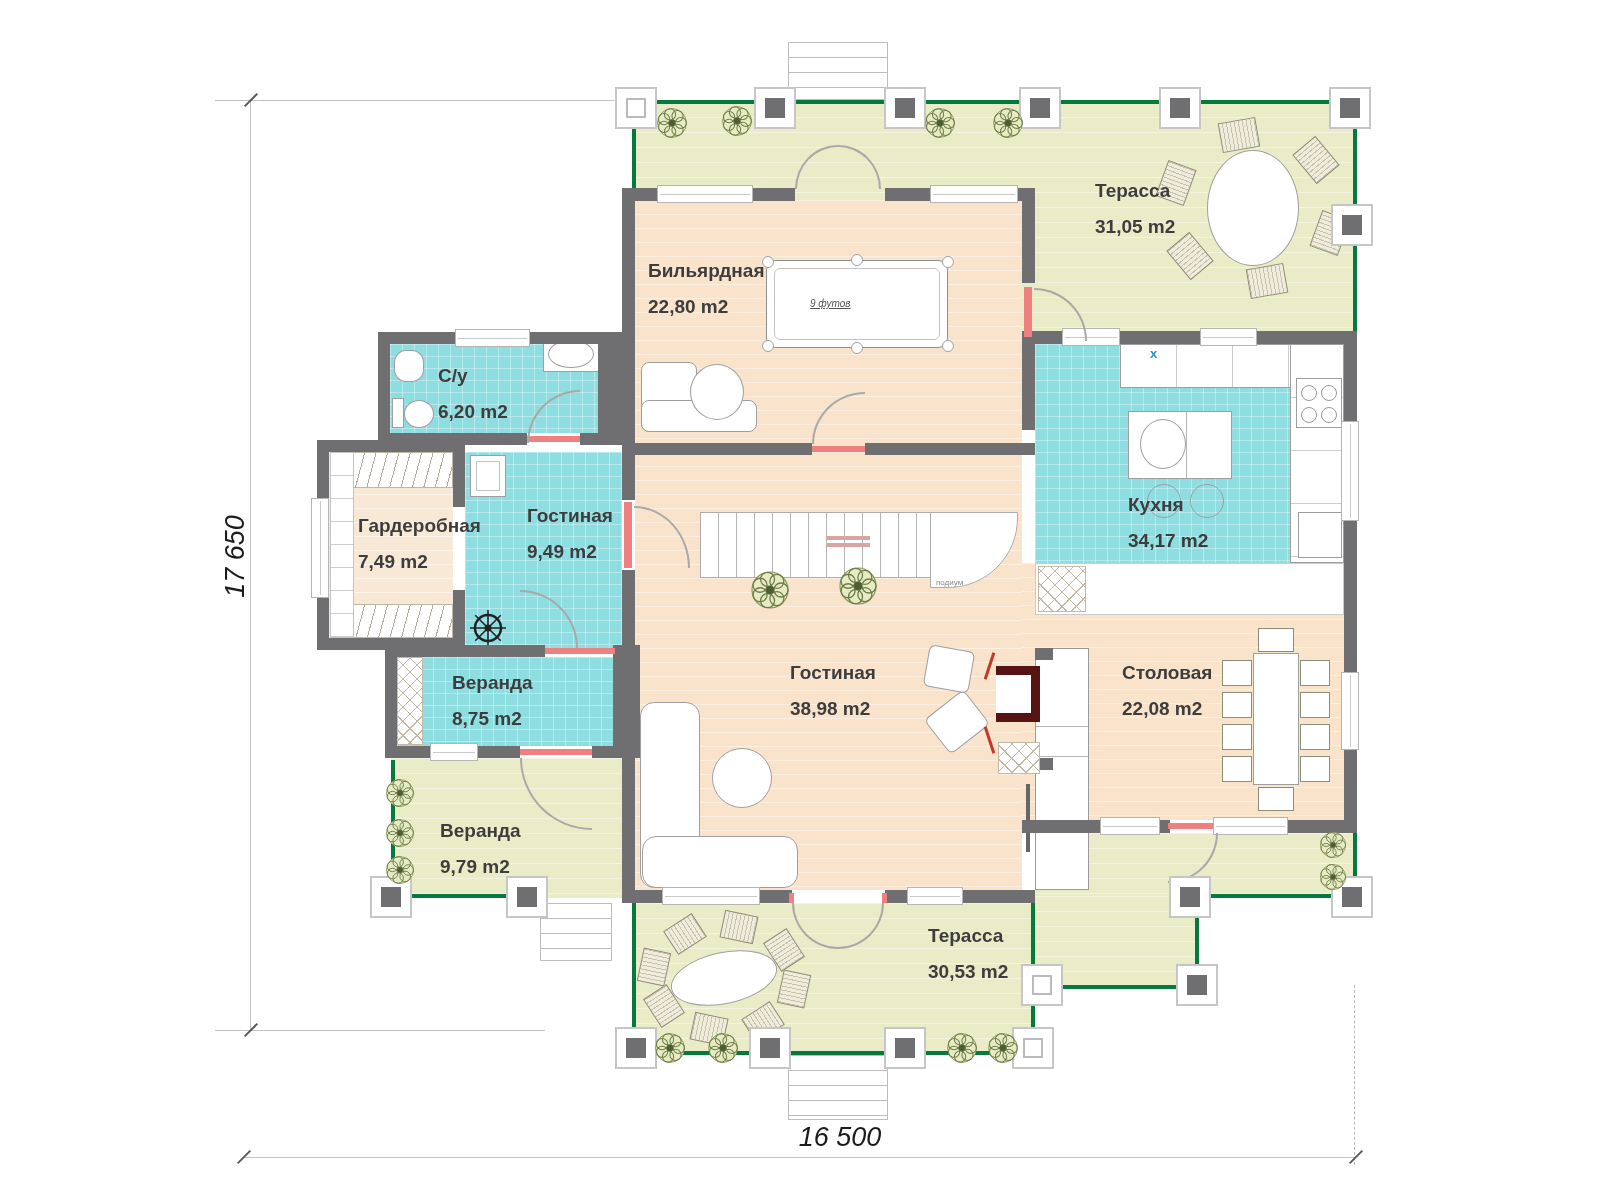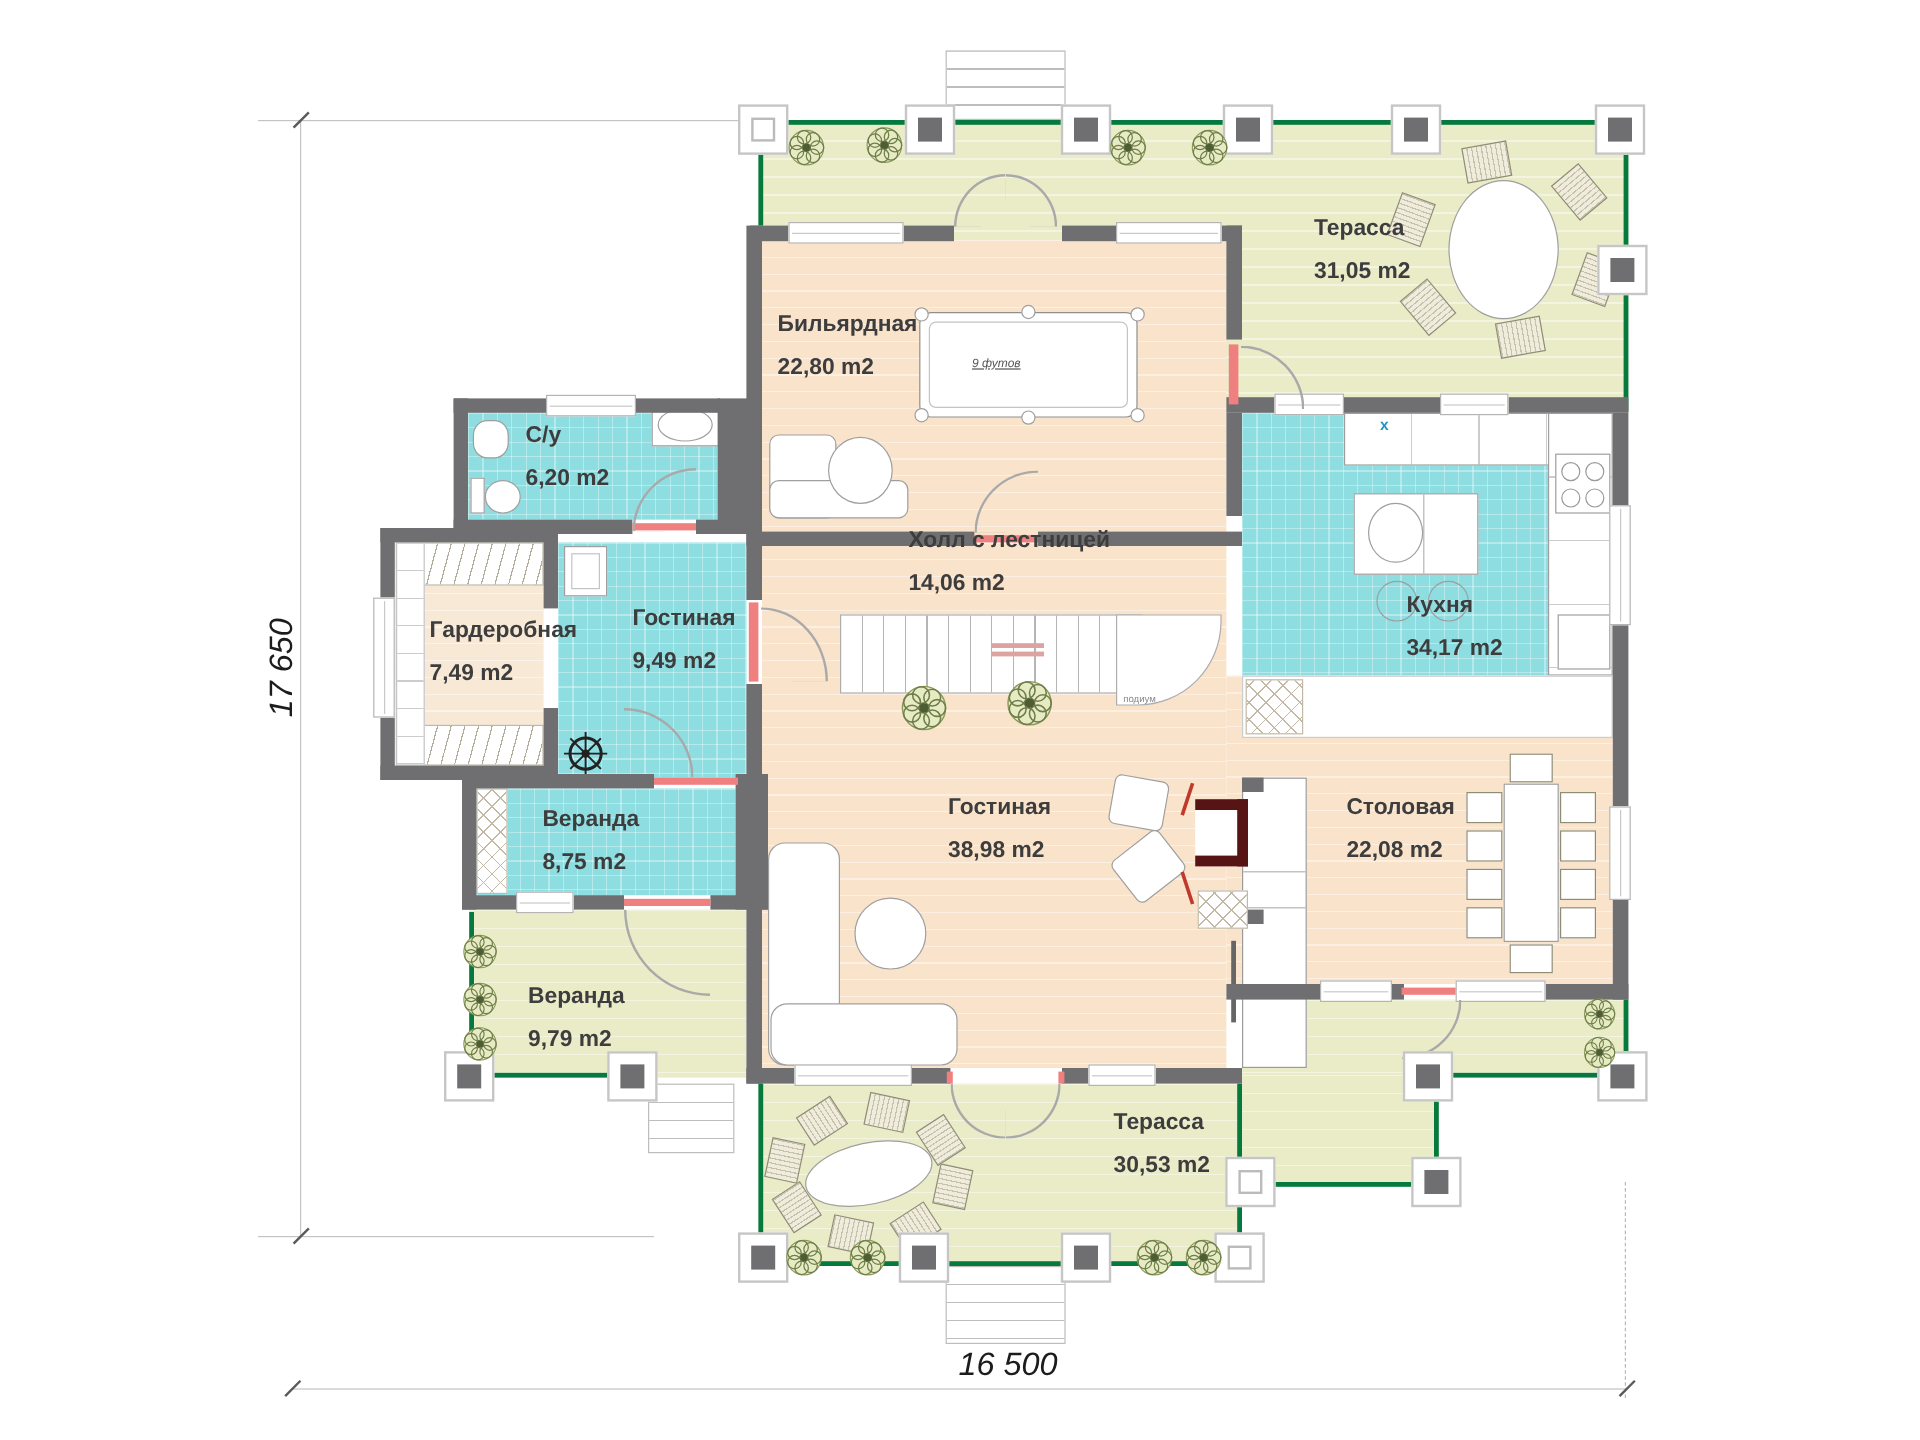--- a/index.html
+++ b/index.html
@@ -489,37 +489,33 @@
       <circle cx="20" cy="20" r="4" fill="#4e5d33"></circle>
     </svg>
     <div class="rlabel" style="left:1095px;top:180px">
     <div>Терасса</div>
     <div class="area">31,05 m2</div>
   </div>
   <div class="rlabel" style="left:648px;top:260px">
     <div>Бильярдная</div>
     <div class="area">22,80 m2</div>
   </div>
-  <div class="rlabel" style="left:438px;top:352px">
+  <div class="rlabel" style="left:438px;top:365px">
     <div>С/у</div>
     <div class="area">6,20 m2</div>
   </div>
   <div class="rlabel" style="left:358px;top:515px">
     <div>Гардеробная</div>
     <div class="area">7,49 m2</div>
   </div>
   <div class="rlabel" style="left:527px;top:505px">
     <div>Гостиная</div>
     <div class="area">9,49 m2</div>
   </div>
-  <div class="rlabel" style="left:757px;top:440px">
-    <div>Холл с лестницей</div>
-    <div class="area">14,06 m2</div>
-  </div>
-  <div class="rlabel" style="left:1172px;top:494px">
+  <div class="rlabel" style="left:1128px;top:494px">
     <div>Кухня</div>
     <div class="area">34,17 m2</div>
   </div>
   <div class="rlabel" style="left:452px;top:672px">
     <div>Веранда</div>
     <div class="area">8,75 m2</div>
   </div>
   <div class="rlabel" style="left:790px;top:662px">
     <div>Гостиная</div>
     <div class="area">38,98 m2</div>

